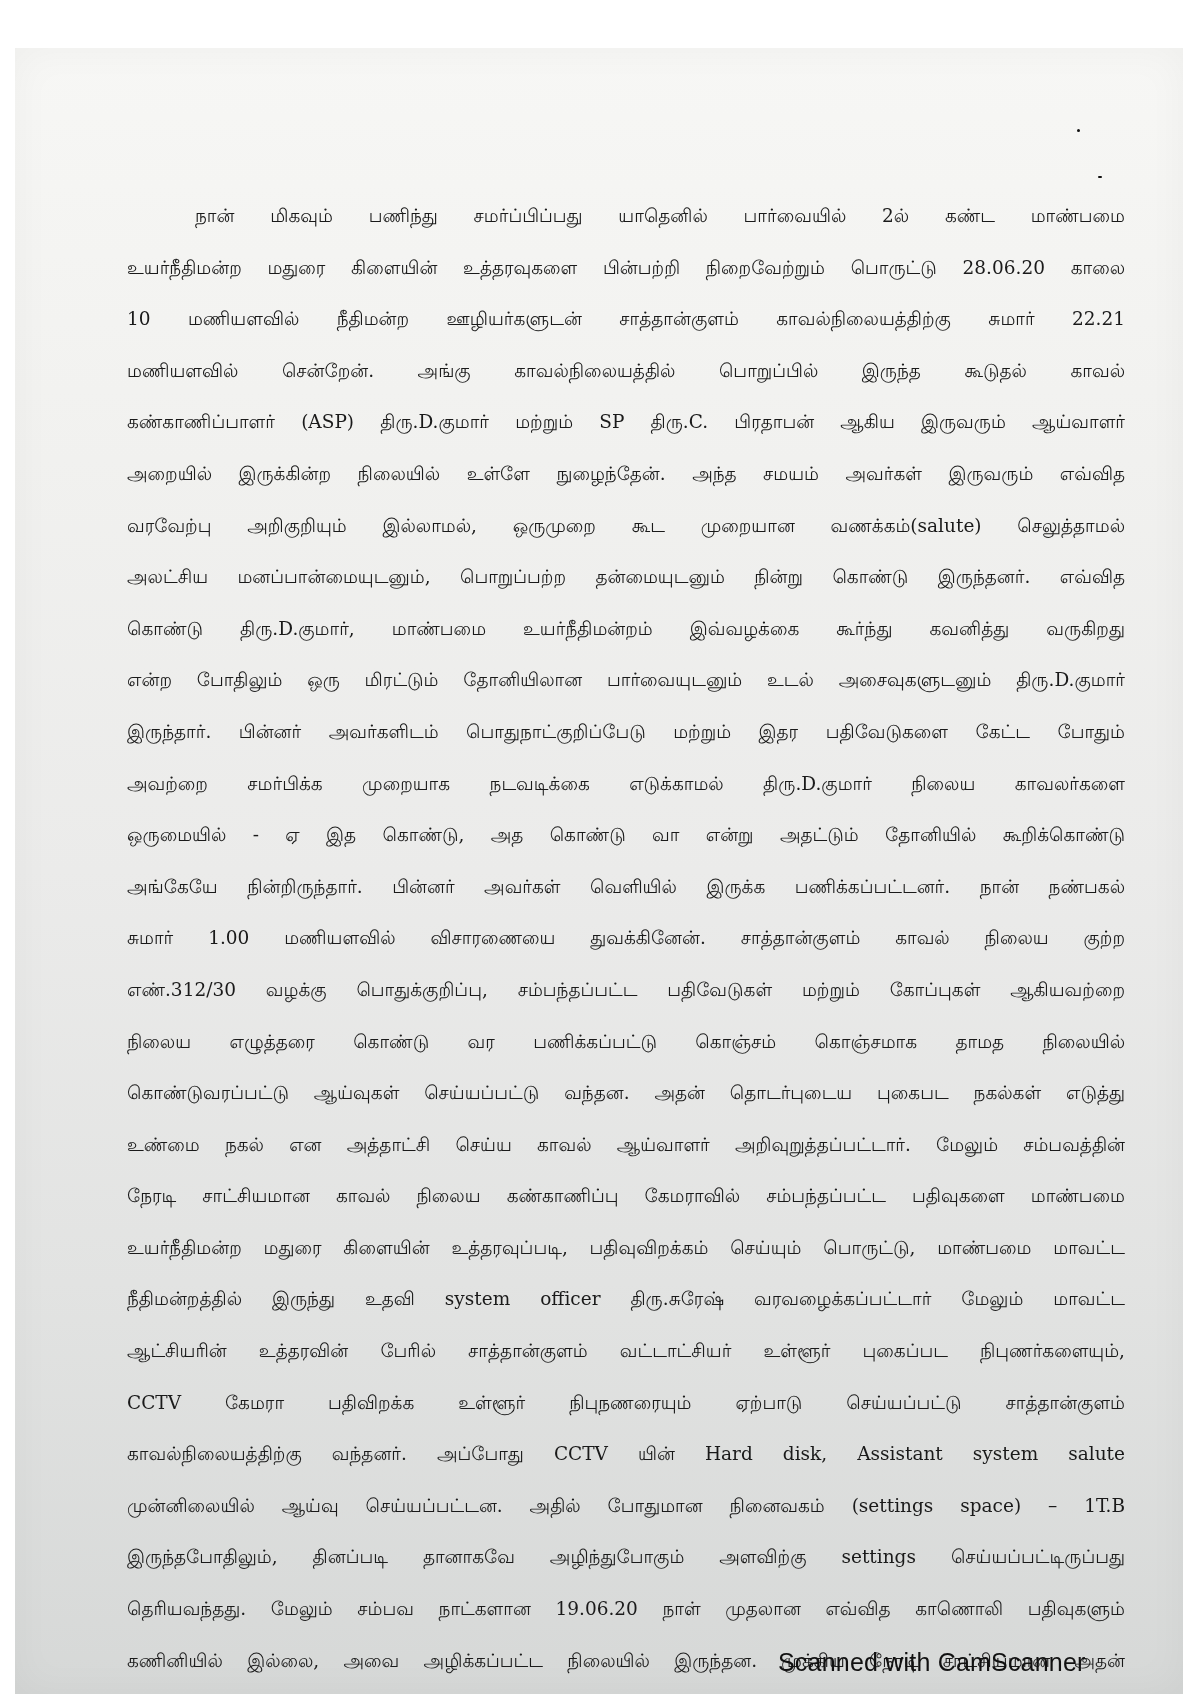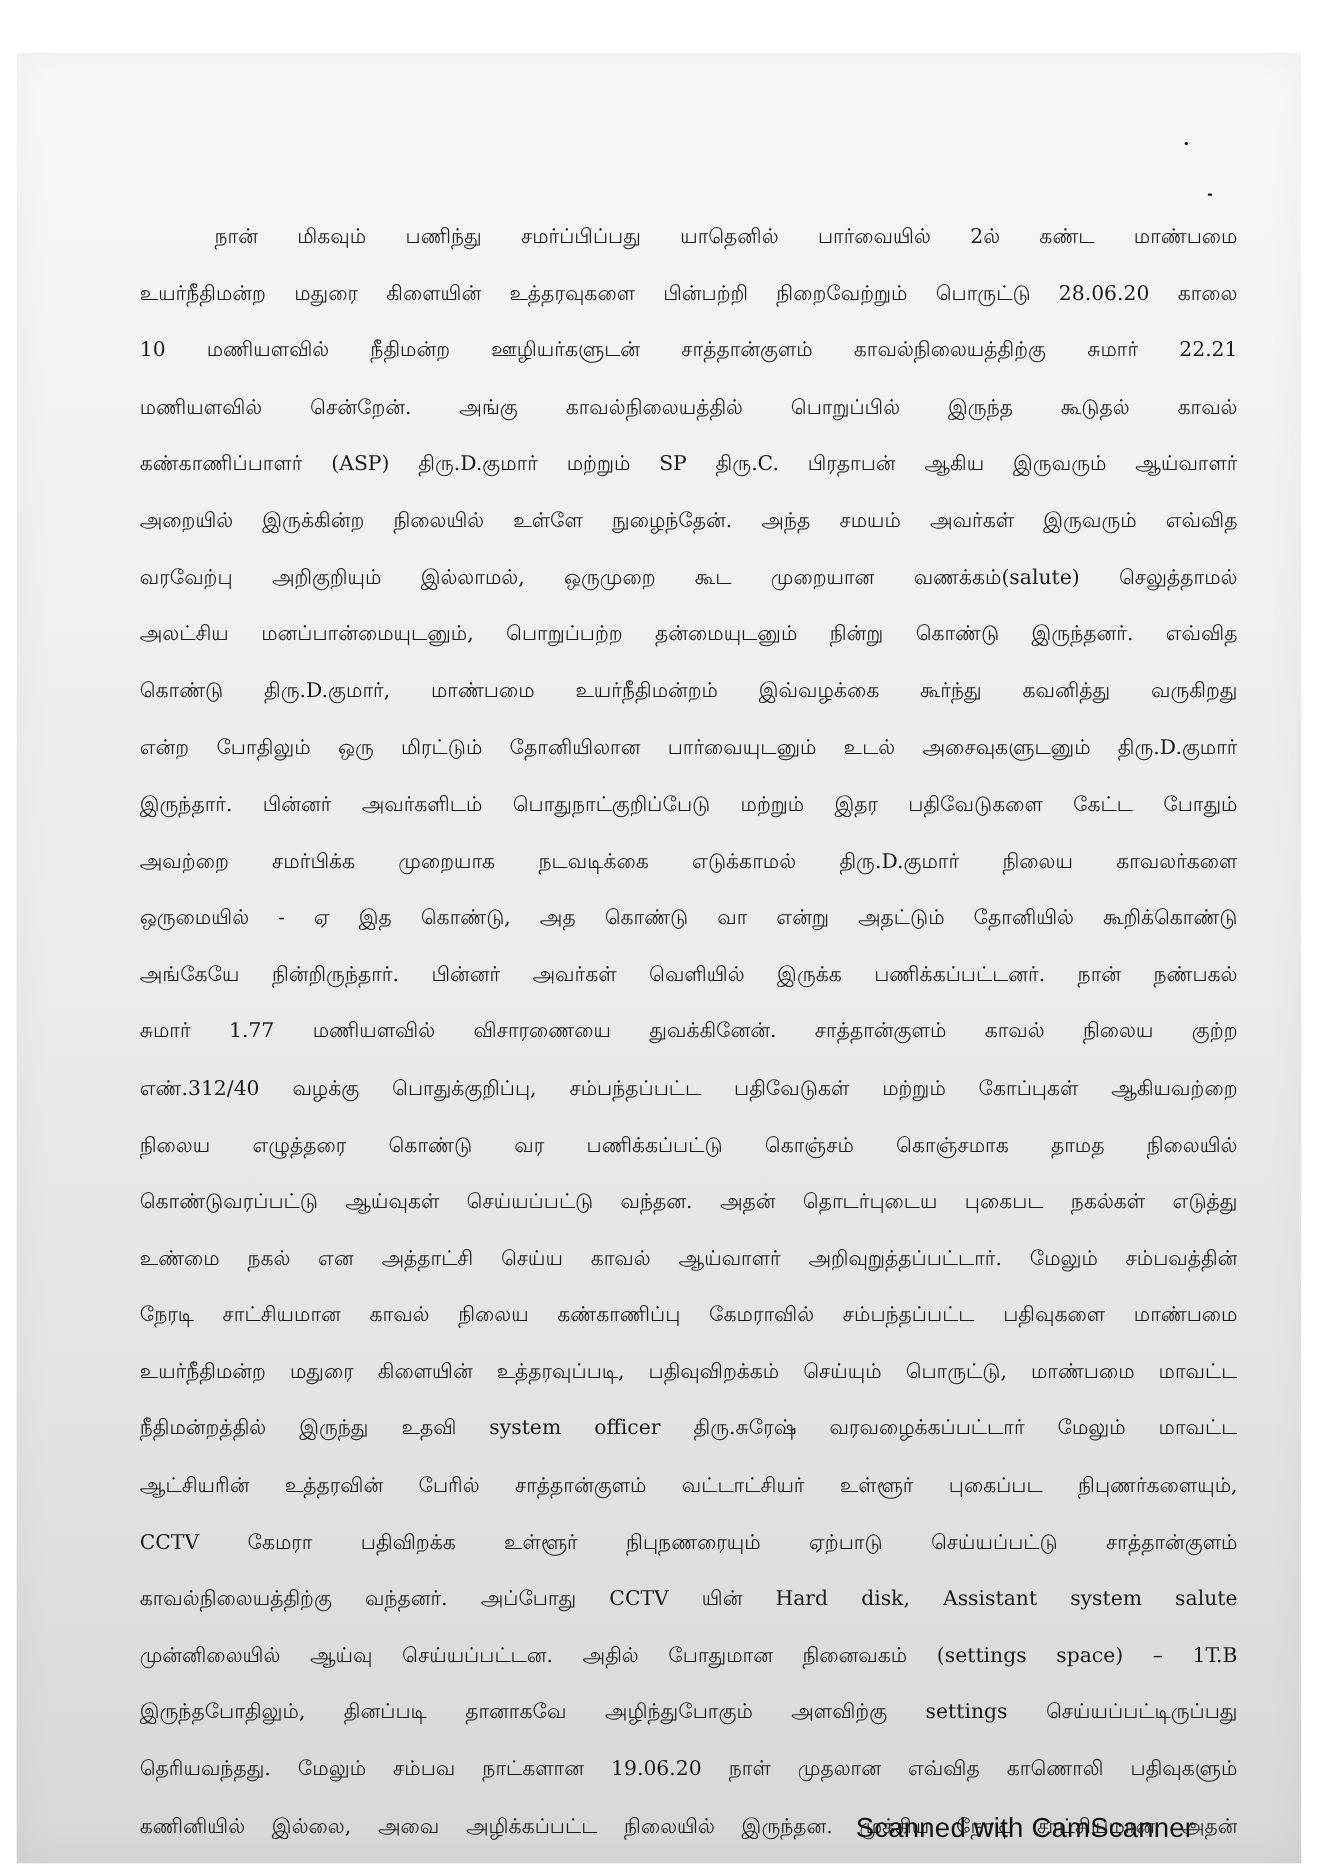--- a/index.html
+++ b/index.html
@@ -82,22 +82,22 @@
     <span class="line">கண்காணிப்பாளர் (ASP) திரு.D.குமார் மற்றும் SP திரு.C. பிரதாபன் ஆகிய இருவரும் ஆய்வாளர்</span>
     <span class="line">அறையில் இருக்கின்ற நிலையில் உள்ளே நுழைந்தேன். அந்த சமயம் அவர்கள் இருவரும் எவ்வித</span>
     <span class="line">வரவேற்பு அறிகுறியும் இல்லாமல், ஒருமுறை கூட முறையான வணக்கம்(salute) செலுத்தாமல்</span>
     <span class="line">அலட்சிய மனப்பான்மையுடனும், பொறுப்பற்ற தன்மையுடனும் நின்று கொண்டு இருந்தனர். எவ்வித</span>
     <span class="line">கொண்டு திரு.D.குமார், மாண்பமை உயர்நீதிமன்றம் இவ்வழக்கை கூர்ந்து கவனித்து வருகிறது</span>
     <span class="line">என்ற போதிலும் ஒரு மிரட்டும் தோனியிலான பார்வையுடனும் உடல் அசைவுகளுடனும் திரு.D.குமார்</span>
     <span class="line">இருந்தார். பின்னர் அவர்களிடம் பொதுநாட்குறிப்பேடு மற்றும் இதர பதிவேடுகளை கேட்ட போதும்</span>
     <span class="line">அவற்றை சமர்பிக்க முறையாக நடவடிக்கை எடுக்காமல் திரு.D.குமார் நிலைய காவலர்களை</span>
     <span class="line">ஒருமையில் - ஏ இத கொண்டு, அத கொண்டு வா என்று அதட்டும் தோனியில் கூறிக்கொண்டு</span>
     <span class="line">அங்கேயே நின்றிருந்தார். பின்னர் அவர்கள் வெளியில் இருக்க பணிக்கப்பட்டனர். நான் நண்பகல்</span>
-    <span class="line">சுமார் 1.77  மணியளவில் விசாரணையை துவக்கினேன். சாத்தான்குளம் காவல் நிலைய குற்ற</span>
-    <span class="line">எண்.312/40  வழக்கு பொதுக்குறிப்பு, சம்பந்தப்பட்ட பதிவேடுகள் மற்றும் கோப்புகள் ஆகியவற்றை</span>
+    <span class="line">சுமார் 1.00  மணியளவில் விசாரணையை துவக்கினேன். சாத்தான்குளம் காவல் நிலைய குற்ற</span>
+    <span class="line">எண்.312/30  வழக்கு பொதுக்குறிப்பு, சம்பந்தப்பட்ட பதிவேடுகள் மற்றும் கோப்புகள் ஆகியவற்றை</span>
     <span class="line">நிலைய எழுத்தரை கொண்டு வர பணிக்கப்பட்டு கொஞ்சம் கொஞ்சமாக தாமத நிலையில்</span>
     <span class="line">கொண்டுவரப்பட்டு ஆய்வுகள் செய்யப்பட்டு வந்தன. அதன் தொடர்புடைய புகைபட நகல்கள் எடுத்து</span>
     <span class="line">உண்மை நகல் என அத்தாட்சி செய்ய காவல் ஆய்வாளர் அறிவுறுத்தப்பட்டார். மேலும் சம்பவத்தின்</span>
     <span class="line">நேரடி சாட்சியமான காவல் நிலைய கண்காணிப்பு கேமராவில் சம்பந்தப்பட்ட பதிவுகளை மாண்பமை</span>
     <span class="line">உயர்நீதிமன்ற மதுரை கிளையின் உத்தரவுப்படி, பதிவுவிறக்கம் செய்யும் பொருட்டு, மாண்பமை மாவட்ட</span>
     <span class="line">நீதிமன்றத்தில் இருந்து உதவி system officer திரு.சுரேஷ் வரவழைக்கப்பட்டார் மேலும் மாவட்ட</span>
     <span class="line">ஆட்சியரின் உத்தரவின் பேரில் சாத்தான்குளம் வட்டாட்சியர் உள்ளூர் புகைப்பட நிபுணர்களையும்,</span>
     <span class="line">CCTV கேமரா பதிவிறக்க உள்ளூர் நிபுநணரையும் ஏற்பாடு செய்யப்பட்டு சாத்தான்குளம்</span>
     <span class="line">காவல்நிலையத்திற்கு வந்தனர். அப்போது CCTV யின் Hard disk, Assistant system salute</span>
     <span class="line">முன்னிலையில் ஆய்வு செய்யப்பட்டன. அதில் போதுமான நினைவகம் (settings space) – 1T.B</span>

